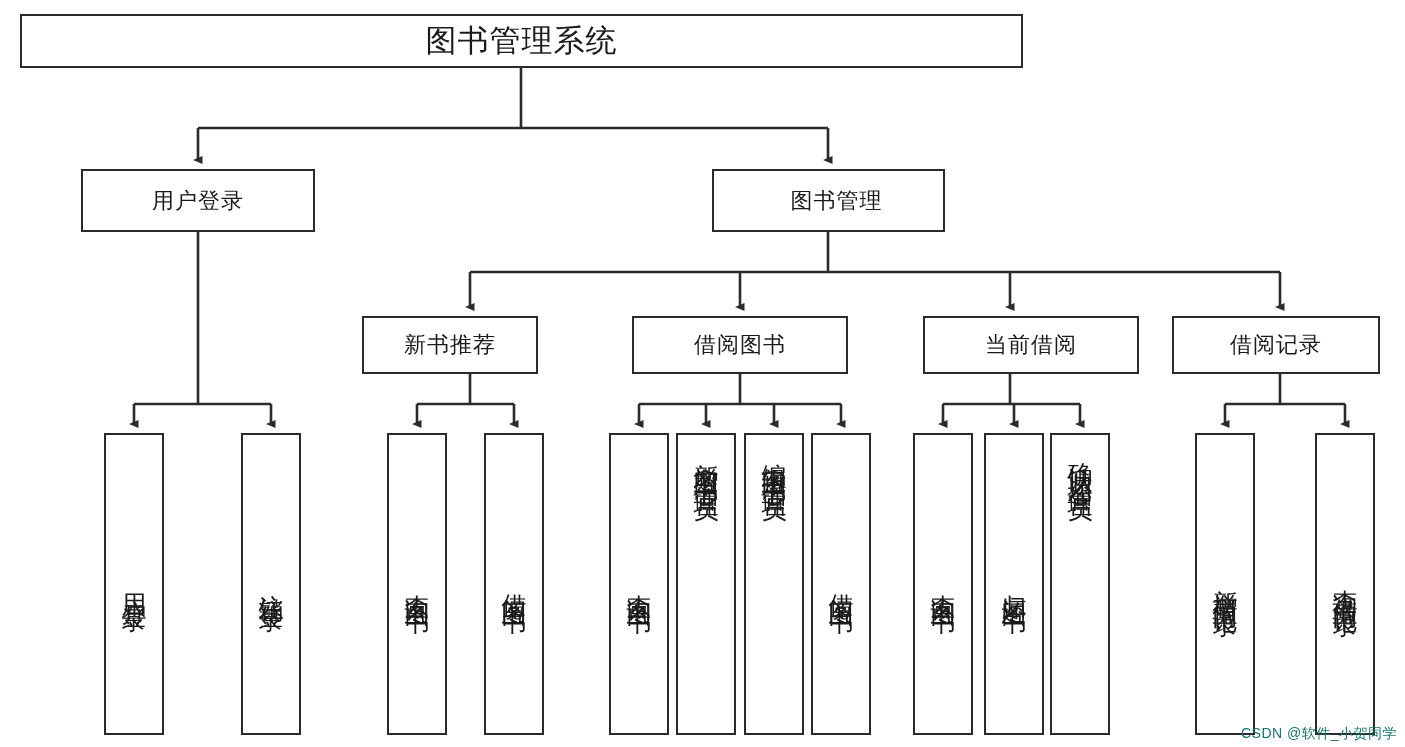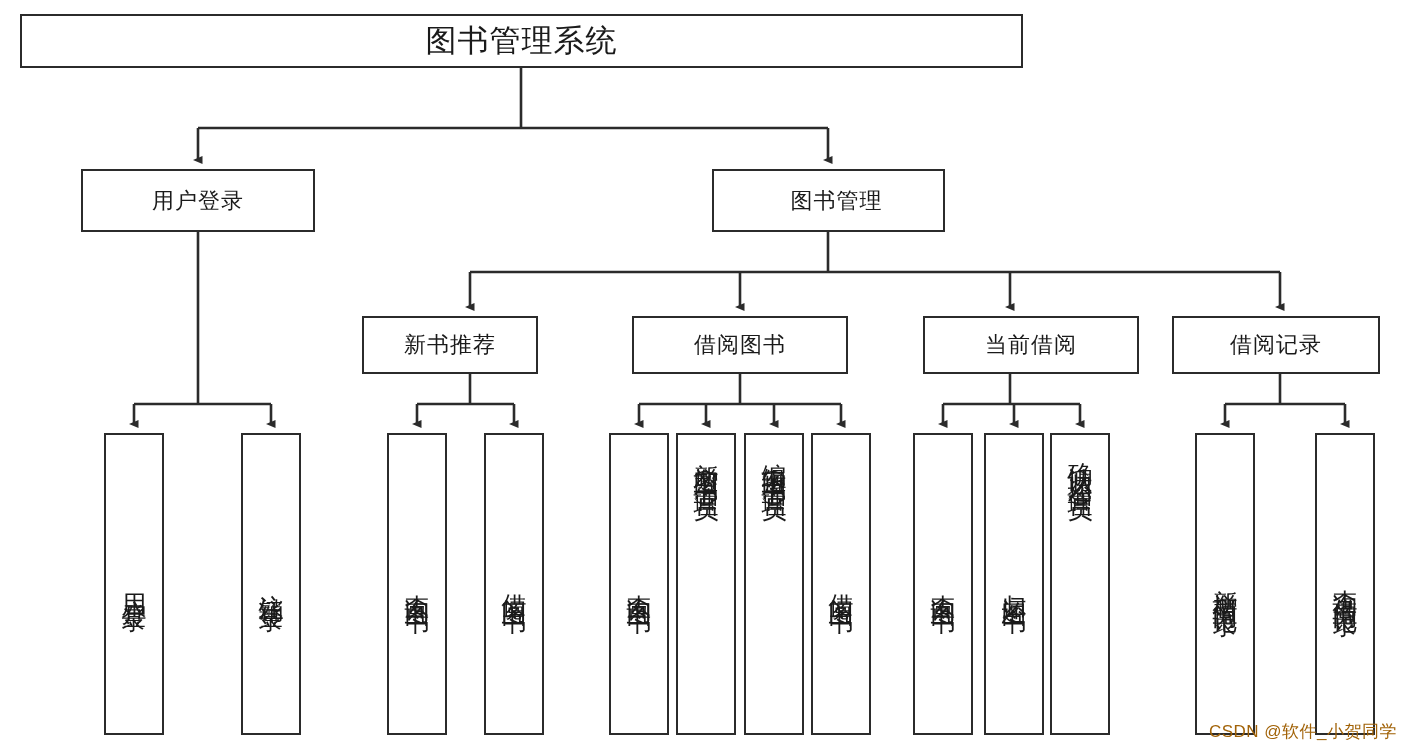--- a/index.html
+++ b/index.html
@@ -49,22 +49,22 @@
     font-size:25px;
     line-height:1;
     letter-spacing:5px;
     white-space:nowrap;
   }
   .node.v.center-text{align-items:center;padding-top:0;}
   .watermark{
     position:absolute;
     right:8px;
     bottom:4px;
-    font-size:17px;
-    color:#a16207;
+    font-size:14px;
+    color:#0f766e;
     white-space:nowrap;
     letter-spacing:0.5px;
   }
 </style>
 </head>
 <body>
 
 <div id="diagram">
 
   <svg class="layer-svg" viewBox="0 0 1405 747">

